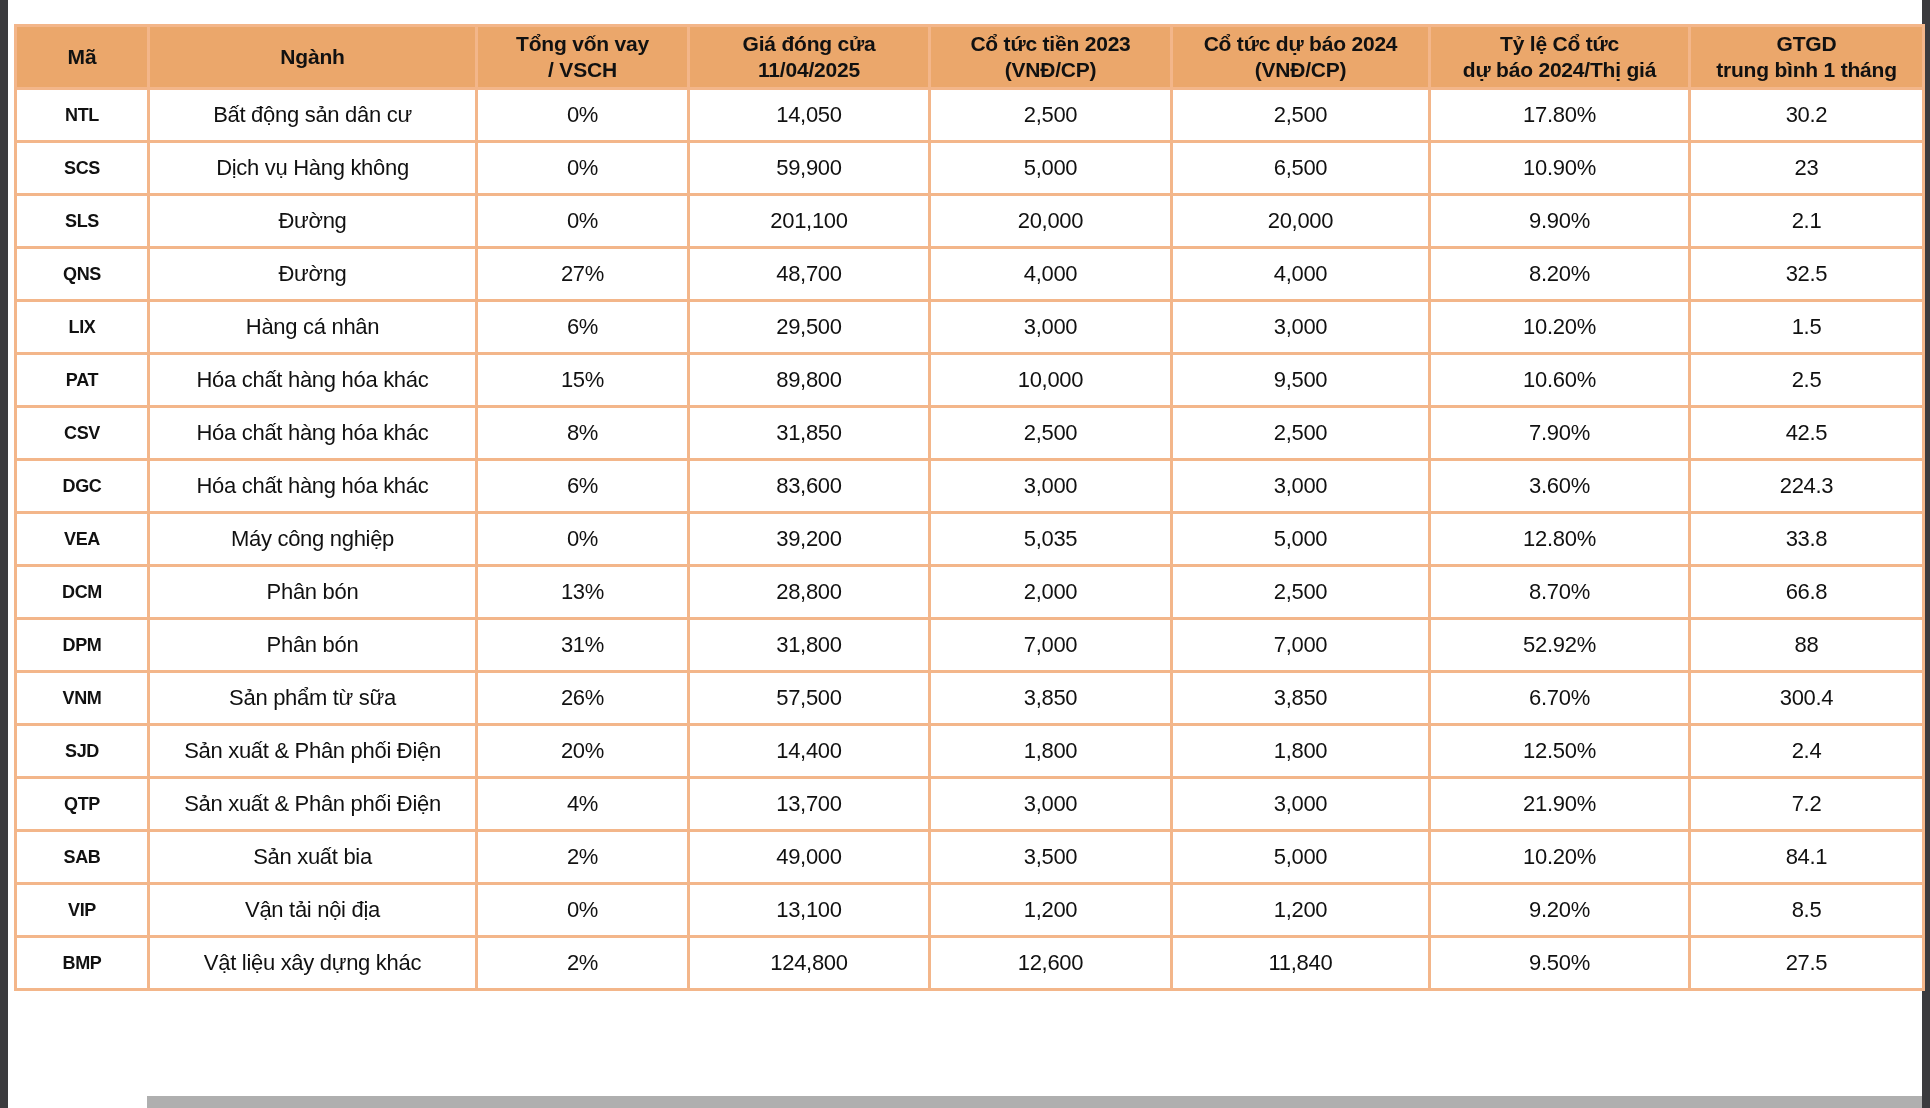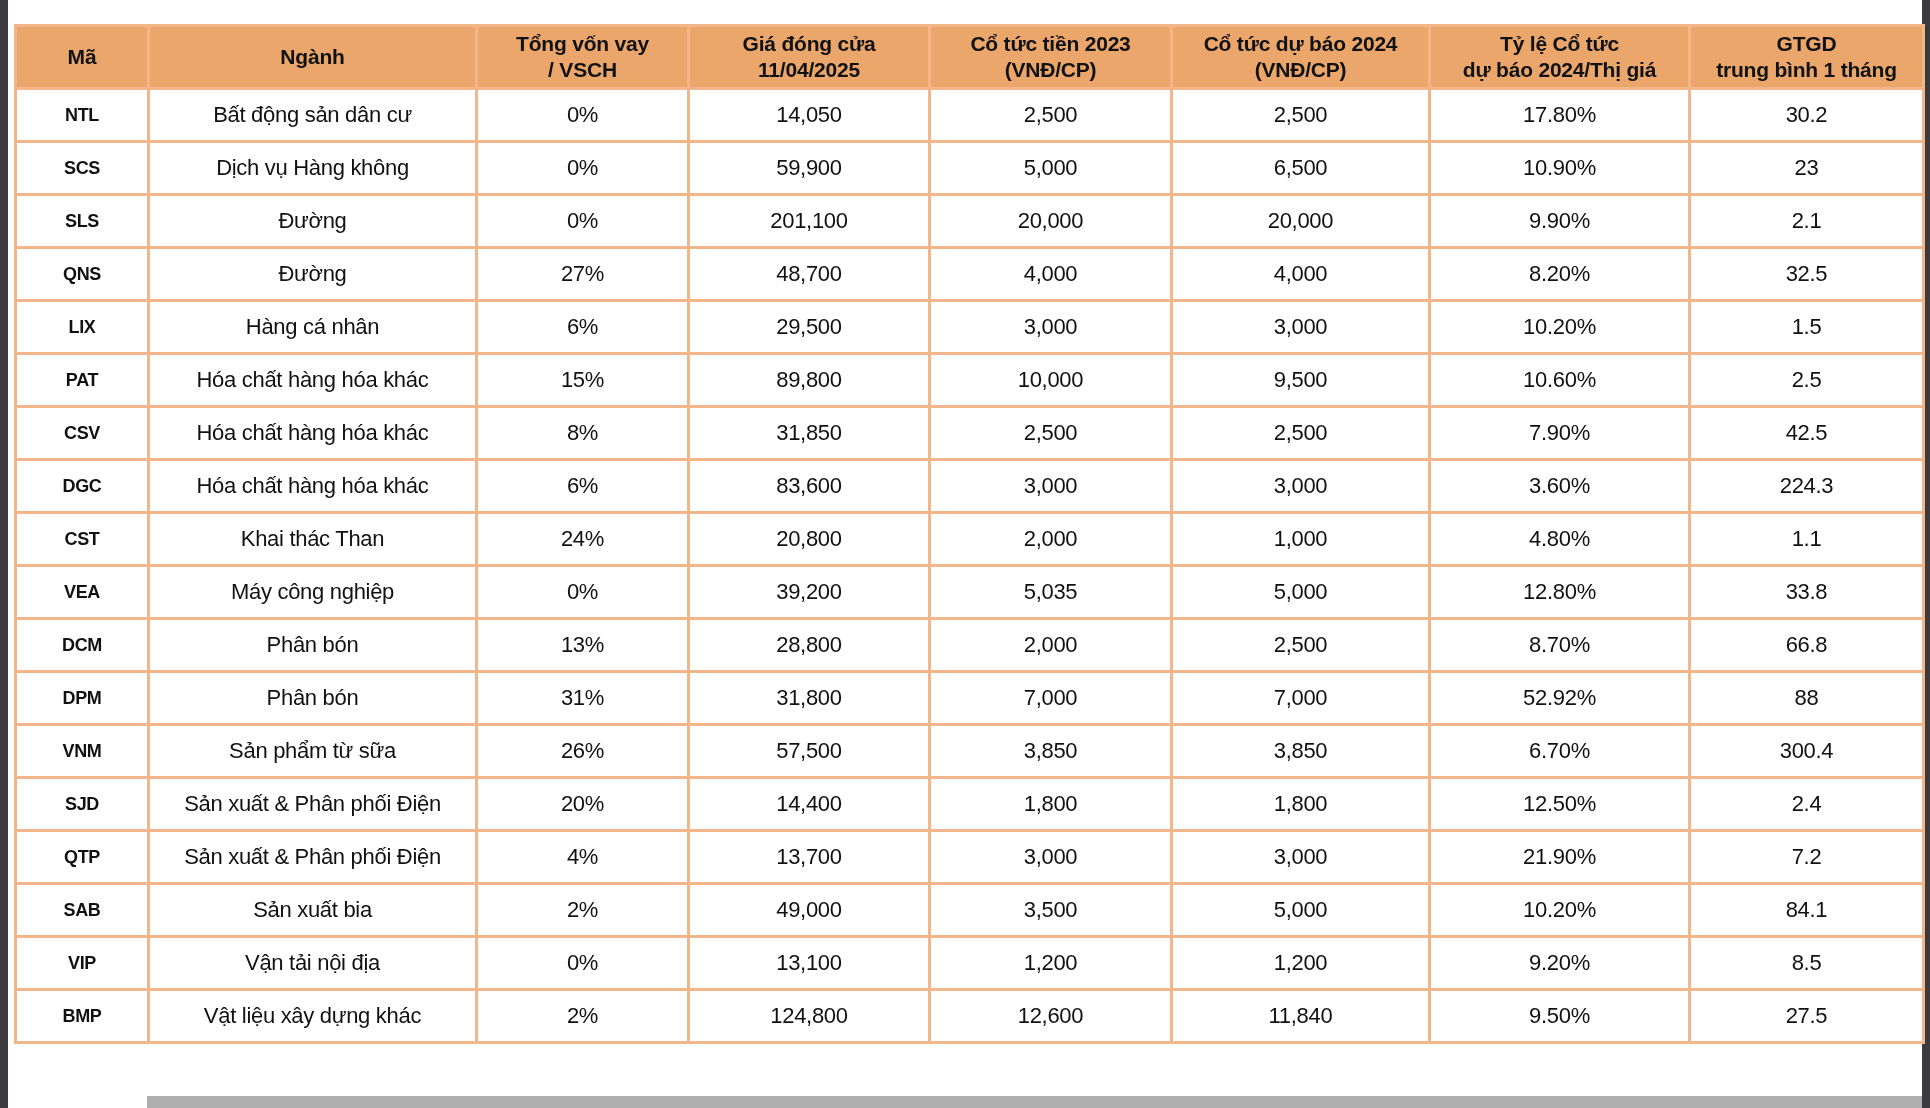--- a/index.html
+++ b/index.html
@@ -172,30 +172,20 @@
         <td class="code">DGC</td>
         <td class="nganh">Hóa chất hàng hóa khác</td>
         <td>6%</td>
         <td>83,600</td>
         <td>3,000</td>
         <td>3,000</td>
         <td>3.60%</td>
         <td>224.3</td>
       </tr>
       <tr>
-        <td class="code">CST</td>
-        <td class="nganh">Khai thác Than</td>
-        <td>24%</td>
-        <td>20,800</td>
-        <td>2,000</td>
-        <td>1,000</td>
-        <td>4.80%</td>
-        <td>1.1</td>
-      </tr>
-      <tr>
         <td class="code">VEA</td>
         <td class="nganh">Máy công nghiệp</td>
         <td>0%</td>
         <td>39,200</td>
         <td>5,035</td>
         <td>5,000</td>
         <td>12.80%</td>
         <td>33.8</td>
       </tr>
       <tr>

